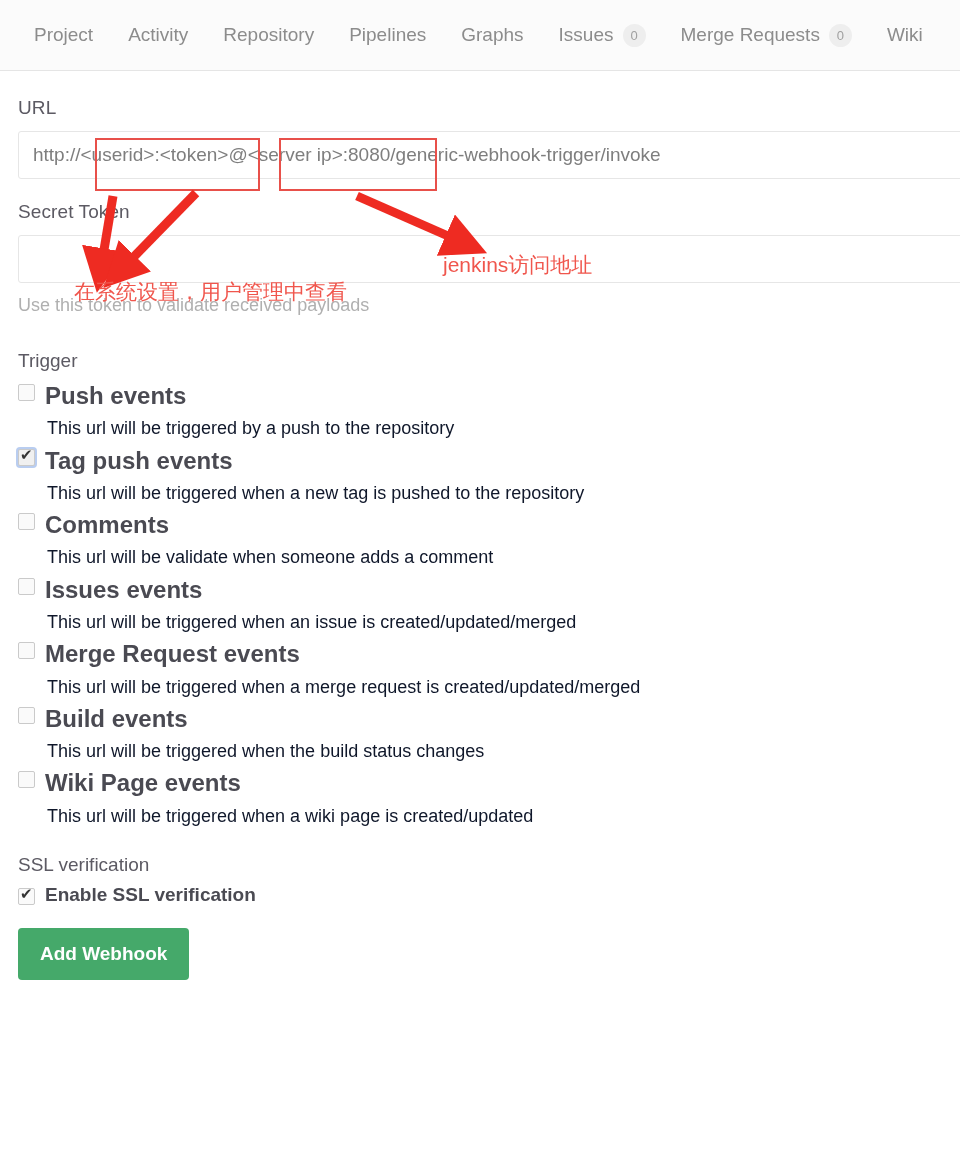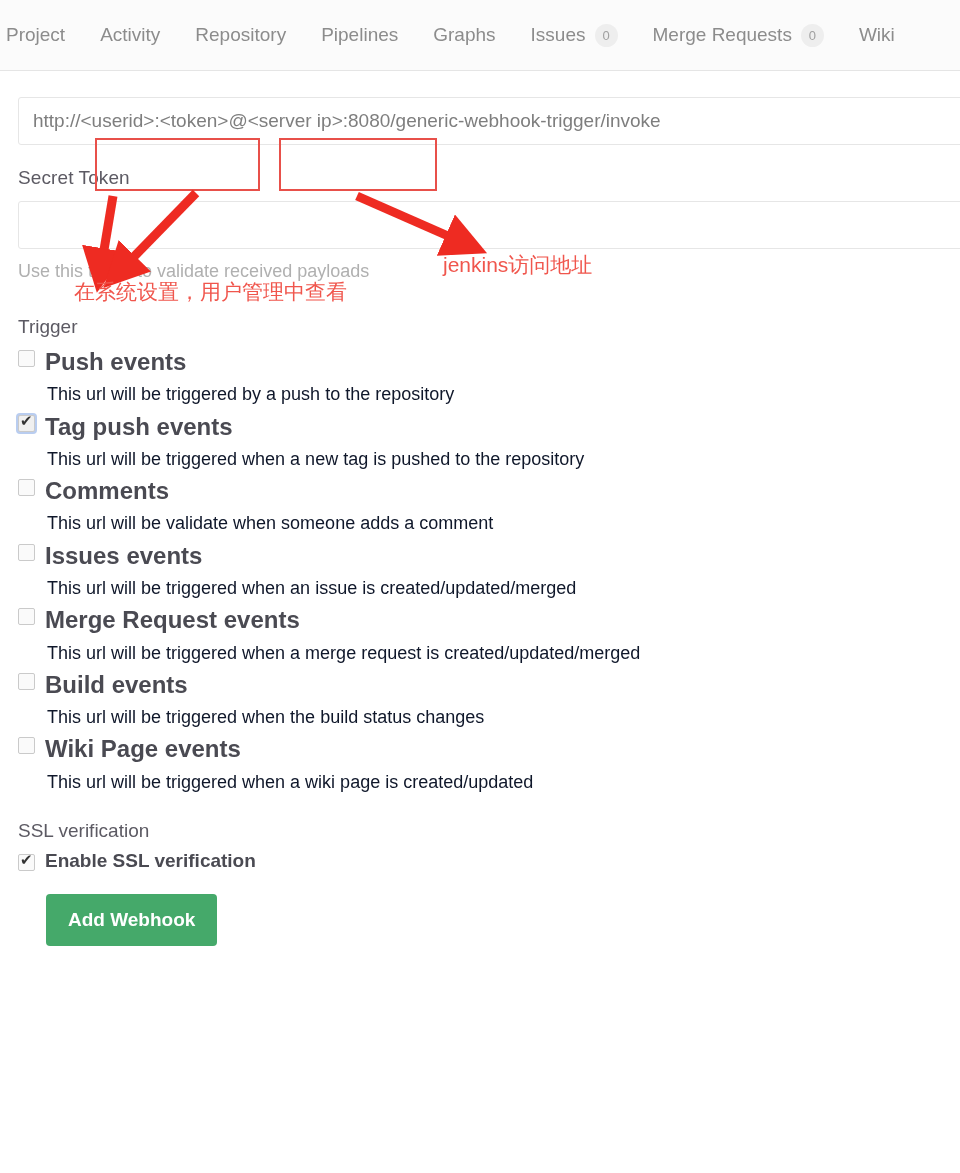--- a/index.html
+++ b/index.html
@@ -15,21 +15,21 @@
     -webkit-font-smoothing: antialiased;
   }
 
   
   #project-nav {
     position: absolute; left: 0; top: 0;
     width: 960px; height: 71px;
     background: #fbfbfb;
     border-bottom: 1px solid #e5e5e5;
     display: flex; align-items: center;
-    padding-left: 6px;
+    padding-left: 34px;
   }
   .nav-tab {
     display: flex; align-items: center; gap: 9px;
     font-size: 19px; color: #8c8c8c;
     margin-right: 35px; white-space: nowrap;
     cursor: pointer; text-decoration: none;
   }
   .nav-tab:last-child { margin-right: 0; text-align: center; }
   .nav-badge {
     display: inline-flex; align-items: center; justify-content: center;
@@ -105,21 +105,20 @@
 
   #add-webhook-button {
     margin-top: 22px;
     display: inline-block;
     background: #45a96a;
     border: none; border-radius: 4px;
     color: #fff; font-weight: bold; font-size: 19px;
     font-family: "Liberation Sans", "DejaVu Sans", sans-serif;
     padding: 15px 22px;
     cursor: pointer;
-    margin-left: 28px;
   }
 
   
   #annotation-layer {
     position: absolute; left: 0; top: 0;
     width: 960px; height: 1173px;
     pointer-events: none;
   }
   .anno-box {
     position: absolute;
@@ -161,20 +160,21 @@
     <span>Merge Requests</span>
     <span class="nav-badge">0</span>
   </a>
   <a class="nav-tab">
     <span>Wiki</span>
   </a>
 </div>
 
 <div id="webhook-form">
 
+  <div class="field-label">URL</div>
   <input class="text-input" type="text" value="http://&lt;userid&gt;:&lt;token&gt;@&lt;server ip&gt;:8080/generic-webhook-trigger/invoke" style="">
 
   <div class="field-label" style="margin-top:22px;">Secret Token</div>
   <input class="text-input" type="text" value="" style="">
   <div class="help-text">Use this token to validate received payloads</div>
 
   <div class="section-title">Trigger</div>
 
   
   <div class="trigger-row">

